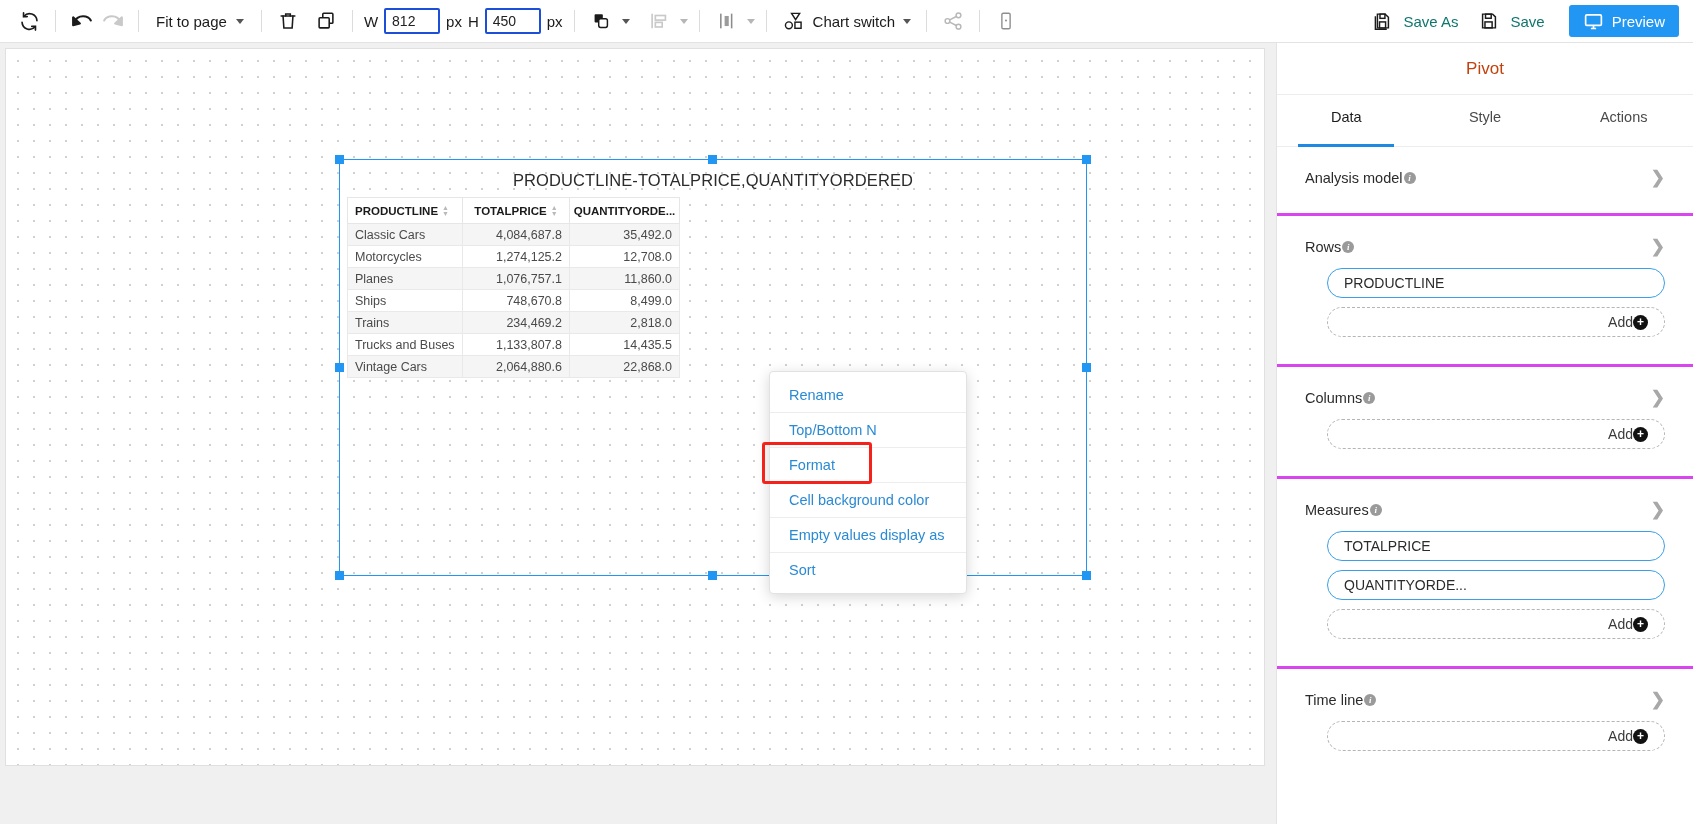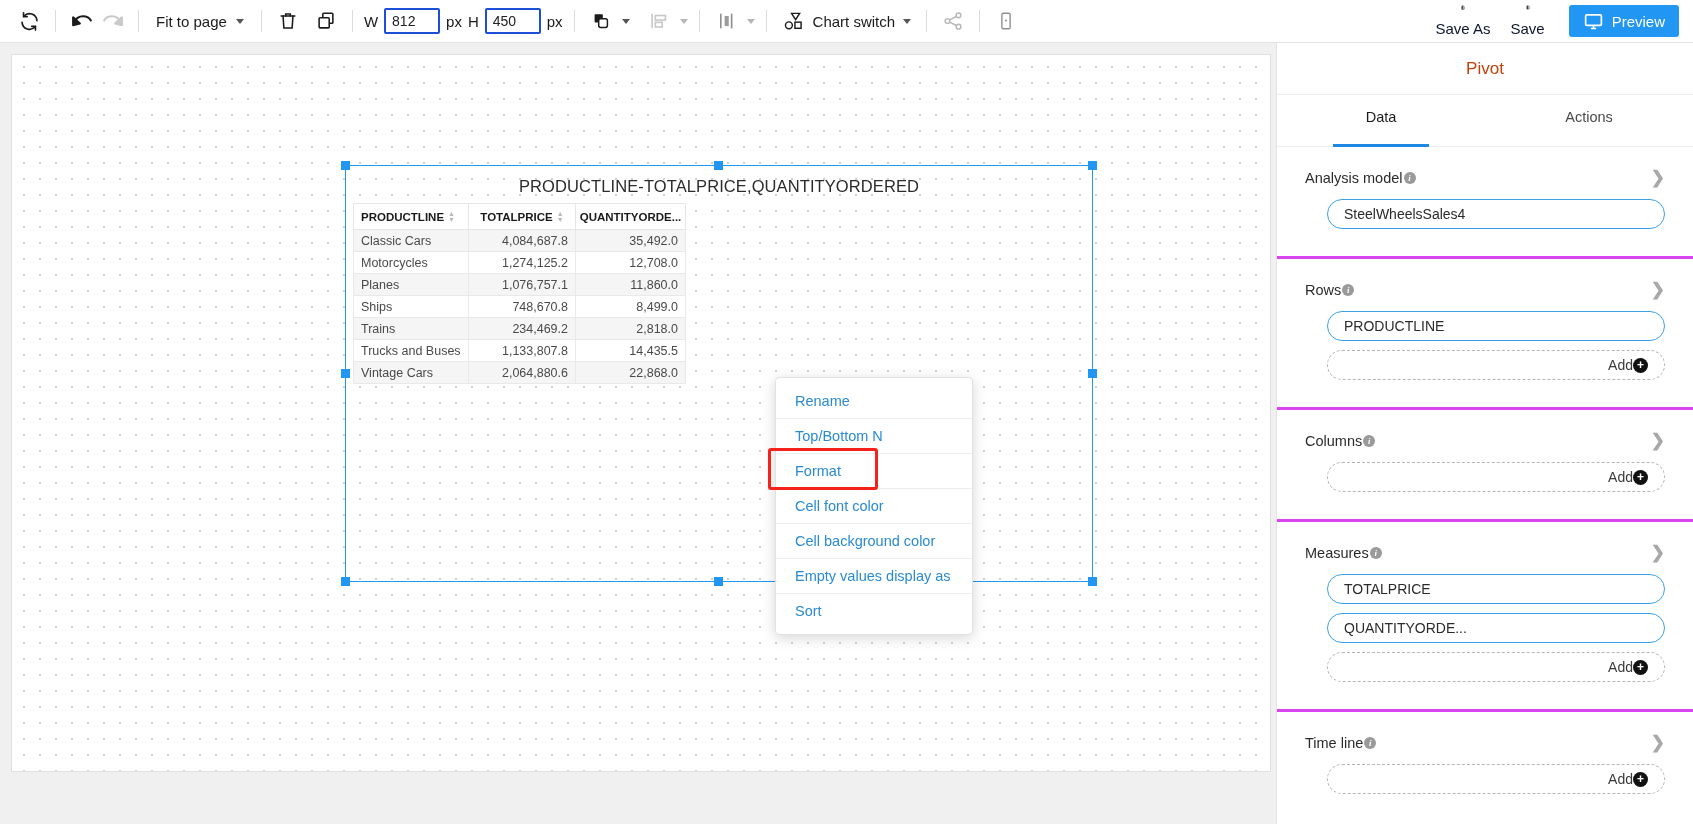--- a/index.html
+++ b/index.html
@@ -58,38 +58,38 @@
     outline: none; background: #fff;
   }
   .chart-switch {
     display: flex; align-items: center; gap: 8px;
     font-size: 15px; color: #1b1b1b; cursor: pointer;
     padding: 0 4px; height: 30px;
   }
   .spacer { flex: 1; }
   .save-item {
     display: flex; align-items: center; gap: 10px;
-    font-size: 15px; color: #0f172a; cursor: pointer;
-    padding: 0 10px; height: 32px; flex-direction: column;
+    font-size: 15px; color: #0f766e; cursor: pointer;
+    padding: 0 10px; height: 32px;
   }
   .preview-btn {
     display: flex; align-items: center; gap: 8px;
     background: #2196f3; color: #fff;
     font-size: 15px;
     height: 32px; padding: 0 14px;
     border-radius: 3px; cursor: pointer;
     margin-left: 14px;
   }
 
   
   .canvas-area {
     position: absolute; top: 43px; left: 0;
     width: 1276px; height: 781px;
     background: #f0f0f0;
-    padding: 12px;
+    padding: 6px;
   }
   .canvas-page {
     position: relative;
     width: 1258px; height: 716px;
     background: #ffffff;
     background-image: radial-gradient(#d0d0d0 0.8px, transparent 0.8px);
     background-size: 16px 16px;
     background-position: 4px 4px;
     box-shadow: 0 0 0 1px #e0e0e0;
   }
@@ -526,49 +526,48 @@
                 </tr>
               </tbody>
           </table>
         </div>
       </div>
 
       <div class="ctx-menu" style="left:763px; top:322px;">
           <div class="ctx-item">Rename</div>
           <div class="ctx-item">Top/Bottom N</div>
           <div class="ctx-item">Format</div>
-          <div class="ctx-item">Cell font color</div>
           <div class="ctx-item">Cell background color</div>
           <div class="ctx-item">Empty values display as</div>
           <div class="ctx-item">Sort</div>
         </div>
       <div class="ctx-highlight" style="left: 756px; top: 393px; border-color: rgb(244, 34, 27);"></div>
     </div>
   </div>
 
   <div class="right-panel">
     <div class="panel-title">Pivot</div>
     <div class="tabs">
       <div class="tab active">
         <span>Data</span>
       </div>
       <div class="tab">
+        <span>Style</span>
+      </div>
+      <div class="tab">
         <span>Actions</span>
       </div>
     </div>
     <div id="panel-sections">
         <div class="section">
           <div class="sec-head">
             <span class="sec-label">Analysis model</span>
             <span class="info-ico">i</span>
             <span class="chev-right">❯</span>
           </div>
-          <div class="pill">
-            <span>SteelWheelsSales4</span>
-          </div>
         </div>
         <div class="section divider">
           <div class="sec-head">
             <span class="sec-label">Rows</span>
             <span class="info-ico">i</span>
             <span class="chev-right">❯</span>
           </div>
           <div class="pill">
             <span>PRODUCTLINE</span>
           </div>

